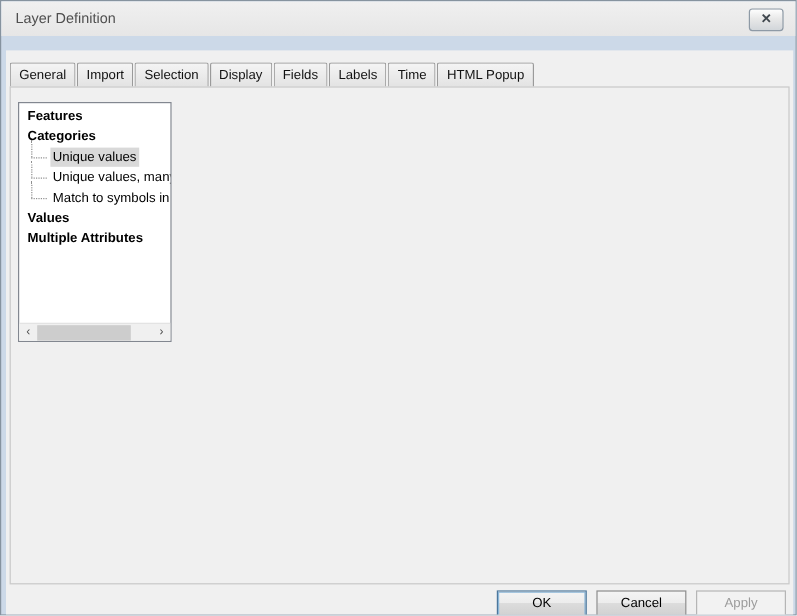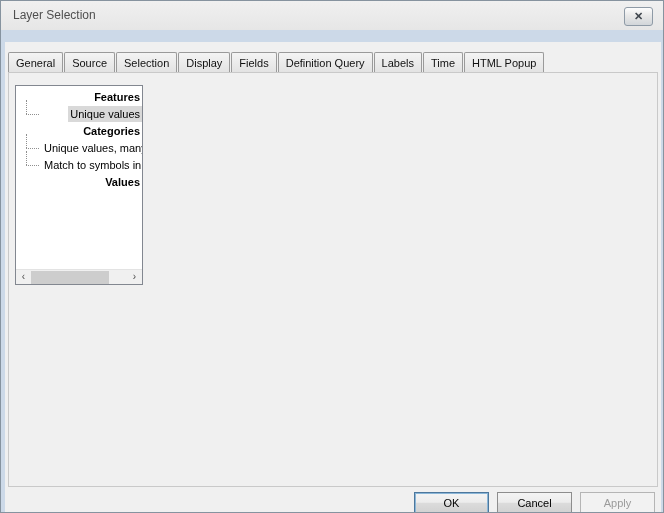--- a/index.html
+++ b/index.html
@@ -32,21 +32,21 @@
   .tab-page { position:absolute; left:3px; top:30px; width:650px; height:415px;
               border:1px solid #c9c9c9; background:#f0f0f0; z-index:1; }
 
   .lbl { font-size:11px; color:#111; }
 
   
   .show-label { position:absolute; left:6px; top:32px; }
   .tree { position:absolute; left:10px; top:43px; width:128px; height:200px;
           background:#fff; border:1px solid #828790; overflow:hidden; z-index:2; }
   .titem { position:relative; height:16px; line-height:16px; font-size:11px;
-           white-space:nowrap; padding-left:5px; margin-top:1px; color:#000;text-align:right; }
+           white-space:nowrap; padding-left:5px; margin-top:1px; color:#000; }
   .titem.parent { font-weight:bold; }
   .titem.child { padding-left:26px; }
   .titem.child::before { content:""; position:absolute; left:10px; top:8px; width:13px;
                          border-top:1px dotted #8f8f8f; }
   .titem.child::after { content:""; position:absolute; left:10px; top:-6px; height:14px;
                         border-left:1px dotted #8f8f8f; }
   .titem .tlabel { display:inline-block; padding:0 2px; }
   .titem.selected .tlabel { background:#d9d9d9; }
   .hscroll { position:absolute; left:0; right:0; bottom:0; height:15px; background:#f0f0f0;
              border-top:1px solid #e3e3e3; }
@@ -127,49 +127,49 @@
   .ok-btn     { left:409px; top:450px; width:75px; }
   .cancel-btn { left:492px; top:450px; width:75px; }
   .apply-btn  { left:575px; top:450px; width:75px; }
 </style>
 </head>
 <body>
 
 <div class="dialog">
 
   <div class="titlebar">
-    <span class="title">Layer Selection</span>
+    <span class="title">Layer Definition</span>
     <div class="close-btn">
       <span>✕</span>
     </div>
   </div>
 
   <div class="client">
 
     <div class="tabs">
       <div class="tab">General</div>
-      <div class="tab">Source</div>
+      <div class="tab">Import</div>
       <div class="tab">Selection</div>
       <div class="tab">Display</div>
       <div class="tab">Fields</div>
-      <div class="tab">Definition Query</div>
       <div class="tab">Labels</div>
       <div class="tab">Time</div>
       <div class="tab">HTML Popup</div>
     </div>
     <div class="tab-page"></div>
 
     <div class="lbl show-label" style="position:absolute;">Show:</div>
     <div class="tree">
       <div class="titem parent" style="margin-top:3px;"><span class="tlabel">Features</span></div>
+      <div class="titem parent"><span class="tlabel">Categories</span></div>
       <div class="titem child selected"><span class="tlabel">Unique values</span></div>
-      <div class="titem parent"><span class="tlabel">Categories</span></div>
       <div class="titem child"><span class="tlabel">Unique values, many</span></div>
       <div class="titem child"><span class="tlabel">Match to symbols in a</span></div>
       <div class="titem parent"><span class="tlabel">Values</span></div>
+      <div class="titem parent"><span class="tlabel">Multiple Attributes</span></div>
       <div class="hscroll">
         <div class="arr left">‹</div>
         <div class="thumb"></div>
         <div class="arr right">›</div>
       </div>
     </div>
 
     <svg class="map-preview" viewBox="0 0 117 93">
       <g stroke="#161616" stroke-width="1" stroke-linejoin="round">
         <polygon points="0,0 45,0 46,8 34,12 18,11 8,13 0,11" fill="#9c3a3f"></polygon>

